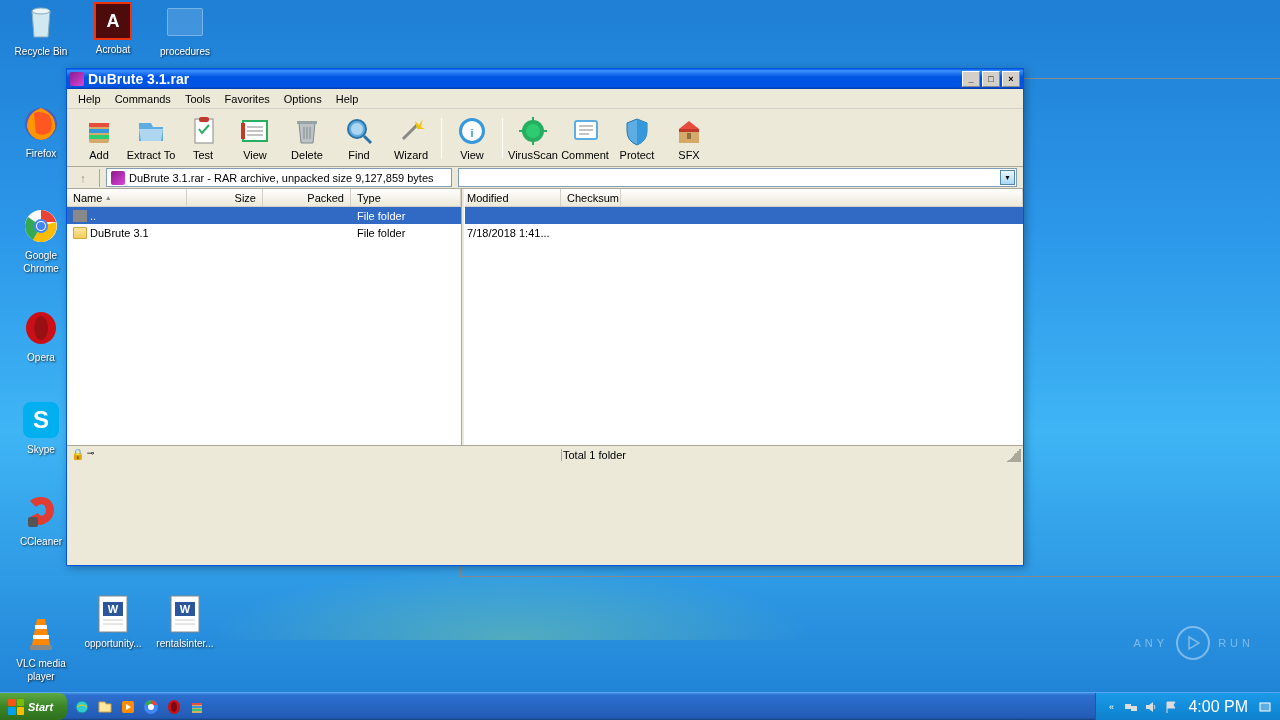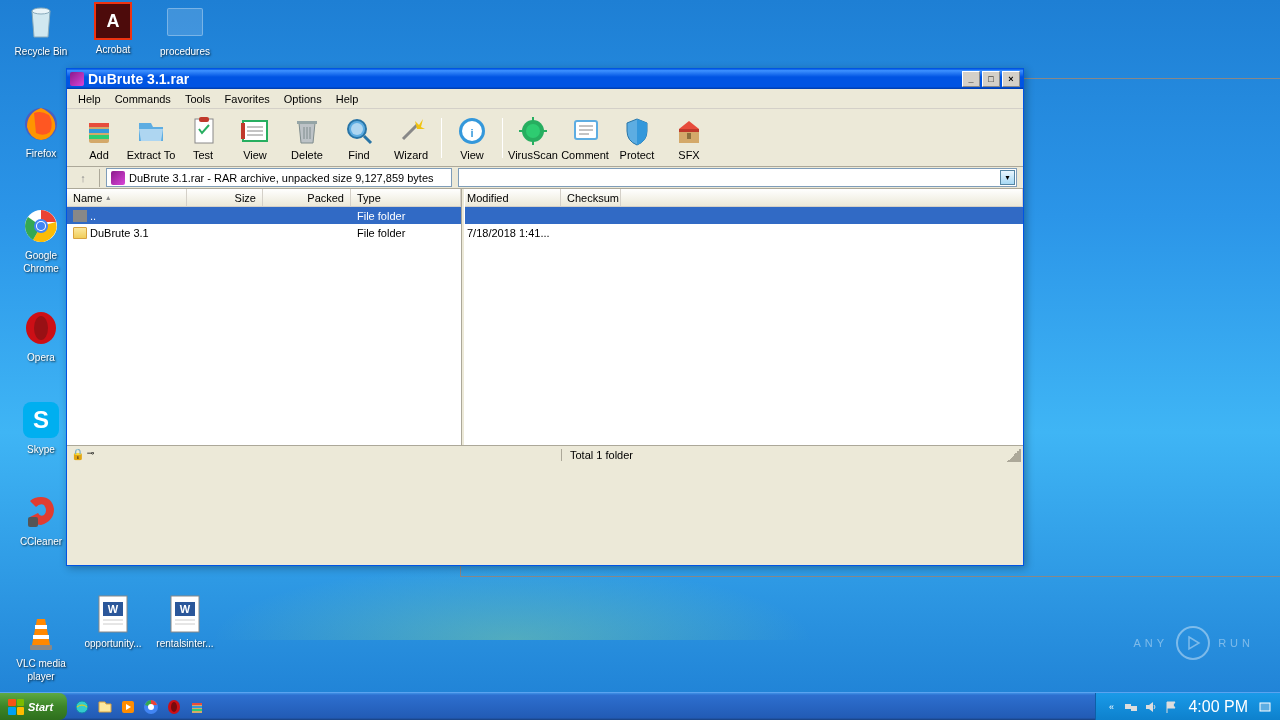--- a/index.html
+++ b/index.html
@@ -47,21 +47,21 @@
 .file-row.selected { background: #316ac5; color: white; }
 .file-cell { padding: 0 6px; display: flex; align-items: center; gap: 3px; }
 .cell-name { width: 120px; } .cell-size { width: 76px; justify-content: flex-end; } .cell-packed { width: 88px; justify-content: flex-end; } .cell-type { width: 110px; } .cell-modified { width: 100px; }
 .folder-icon { width: 14px; height: 12px; background: linear-gradient(to bottom, #fce89f, #f0cd5a); border-radius: 1px 1px 0 0; border: 1px solid #d9a23e; }
 .folder-up-icon { width: 14px; height: 12px; background: #888; }
 
 .list-divider { position: absolute; left: 394px; top: 0; bottom: 0; width: 4px; background: #ece9d8; border-left: 1px solid #aca899; border-right: 1px solid #fff; cursor: col-resize; }
 
 .statusbar { height: 18px; background: #ece9d8; border-top: 1px solid #aca899; display: flex; align-items: center; }
 .status-icons { width: 44px; padding: 0 4px; display: flex; gap: 2px; }
-.status-segment { border-left: 1px solid #aca899; padding: 0 8px; flex: 1; display: flex; align-items: center; }
+.status-segment { border-left: 1px solid #aca899; padding: 0 1px; flex: 1; display: flex; align-items: center; }
 
 
 .taskbar { position: absolute; bottom: 0; left: 0; right: 0; height: 28px; background: linear-gradient(to bottom, #3f91e6, #2d6fcf 8%, #225bb5 92%, #183f7d); display: flex; align-items: center; border-top: 1px solid #5aa3f0; }
 .start-btn { height: 27px; padding: 0 14px 0 8px; background: linear-gradient(to bottom, #5da943 0%, #3c8527 50%, #2e6f1d 100%); color: white; font-style: italic; font-weight: bold; font-size: 14px; display: flex; align-items: center; gap: 4px; border-radius: 0 8px 8px 0; cursor: pointer; }
 .start-logo { width: 16px; height: 16px; display: grid; grid-template-columns: 1fr 1fr; gap: 1px; }
 .start-logo span { border-radius: 1px; }
 .quick-launch { display: flex; align-items: center; gap: 1px; padding: 0 4px; }
 .ql-item { width: 22px; height: 22px; display: flex; align-items: center; justify-content: center; cursor: pointer; border-radius: 2px; }
 .systray { margin-left: auto; height: 28px; background: linear-gradient(to bottom, #1a9ae8, #0d80cc); display: flex; align-items: center; padding: 0 8px; gap: 6px; border-left: 1px solid #0d5fa8; }
 .tray-icon { width: 14px; height: 14px; display: flex; align-items: center; justify-content: center; color: white; }

